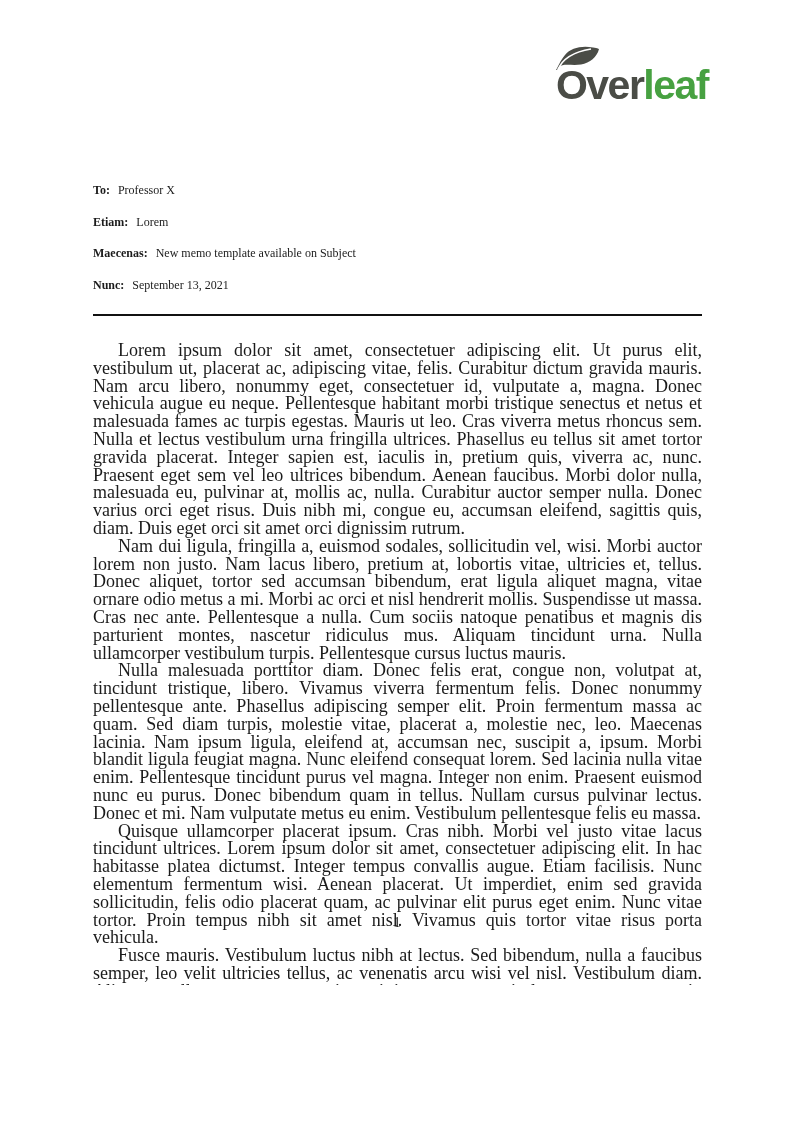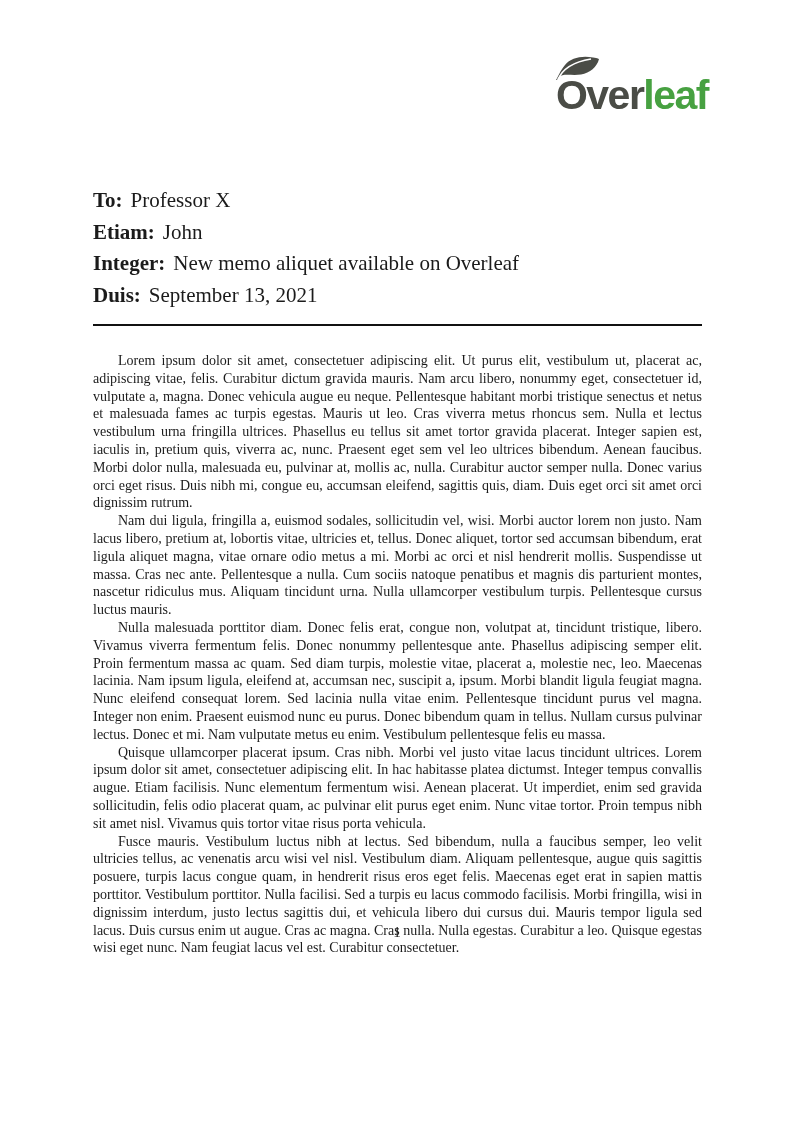--- a/index.html
+++ b/index.html
@@ -4,21 +4,21 @@
 <style>
   html, body {
     margin: 0;
     padding: 0;
     background: #ffffff;
   }
   .page {
     position: relative;
     width: 794px;
     height: 985px;
-    margin: 10px auto;
+    margin: 0 auto;
     background: #ffffff;
     box-sizing: border-box;
     overflow: hidden;
     font-family: "Liberation Serif", serif;
     color: #1b1b1b;
   }
 
   
   .logo {
     position: absolute;
@@ -44,41 +44,41 @@
 
   
   .content {
     position: absolute;
     left: 93px;
     width: 609px;
     top: 0;
   }
   .memo-fields {
     margin-top: 181px;
-    font-size: 21px;
+    font-size: 12px;
   }
   .memo-field {
     margin-bottom: 12.5px;
     line-height: 19px;
   }
   .memo-field .label {
     font-weight: bold;
     margin-right: 8px;
   }
   .header-rule {
     margin-top: 19px;
     height: 2.5px;
     background: #111111;
     border: none;
   }
 
   
   .memo-body {
     margin-top: 26px;
-    font-size: 14px;
+    font-size: 18px;
     line-height: 17.8px;
     text-align: justify;
     hyphens: auto;
     -webkit-hyphens: auto;
   }
   .memo-body p {
     margin: 0;
     text-indent: 25px;
   }
 
@@ -106,27 +106,27 @@
     </span>
   </div>
 
   <div class="content">
 
     <div class="memo-fields">
       <div class="memo-field">
         <span class="label">To:</span><span class="value">Professor X</span>
       </div>
       <div class="memo-field">
-        <span class="label">Etiam:</span><span class="value">John</span>
+        <span class="label">Etiam:</span><span class="value">Lorem</span>
       </div>
       <div class="memo-field">
-        <span class="label">Integer:</span><span class="value">New memo aliquet available on Overleaf</span>
+        <span class="label">Maecenas:</span><span class="value">New memo template available on Subject</span>
       </div>
       <div class="memo-field">
-        <span class="label">Duis:</span><span class="value">September 13, 2021</span>
+        <span class="label">Nunc:</span><span class="value">September 13, 2021</span>
       </div>
     </div>
 
     <div class="header-rule"></div>
 
     <div class="memo-body">
       <p>Lorem ipsum dolor sit amet, consectetuer adipiscing elit. Ut purus elit, vestibulum ut, placerat ac, adipiscing vitae, felis. Curabitur dictum gravida mauris. Nam arcu libero, nonummy eget, consectetuer id, vulputate a, magna. Donec vehicula augue eu neque. Pellentesque habitant morbi tristique senectus et netus et malesuada fames ac turpis egestas. Mauris ut leo. Cras viverra metus rhoncus sem. Nulla et lectus vestibulum urna fringilla ultrices. Phasellus eu tellus sit amet tortor gravida placerat. Integer sapien est, iaculis in, pretium quis, viverra ac, nunc. Praesent eget sem vel leo ultrices bibendum. Aenean faucibus. Morbi dolor nulla, malesuada eu, pulvinar at, mollis ac, nulla. Curabitur auctor semper nulla. Donec varius orci eget risus. Duis nibh mi, congue eu, accumsan eleifend, sagittis quis, diam. Duis eget orci sit amet orci dignissim rutrum.</p>
       <p>Nam dui ligula, fringilla a, euismod sodales, sollicitudin vel, wisi. Morbi auctor lorem non justo. Nam lacus libero, pretium at, lobortis vitae, ultricies et, tellus. Donec aliquet, tortor sed accumsan bibendum, erat ligula aliquet magna, vitae ornare odio metus a mi. Morbi ac orci et nisl hendrerit mollis. Suspendisse ut massa. Cras nec ante. Pellentesque a nulla. Cum sociis natoque penatibus et magnis dis parturient montes, nascetur ridiculus mus. Aliquam tincidunt urna. Nulla ullamcorper vestibulum turpis. Pellentesque cursus luctus mauris.</p>
       <p>Nulla malesuada porttitor diam. Donec felis erat, congue non, volutpat at, tincidunt tristique, libero. Vivamus viverra fermentum felis. Donec nonummy pellentesque ante. Phasellus adipiscing semper elit. Proin fermentum massa ac quam. Sed diam turpis, molestie vitae, placerat a, molestie nec, leo. Maecenas lacinia. Nam ipsum ligula, eleifend at, accumsan nec, suscipit a, ipsum. Morbi blandit ligula feugiat magna. Nunc eleifend consequat lorem. Sed lacinia nulla vitae enim. Pellentesque tincidunt purus vel magna. Integer non enim. Praesent euismod nunc eu purus. Donec bibendum quam in tellus. Nullam cursus pulvinar lectus. Donec et mi. Nam vulputate metus eu enim. Vestibulum pellentesque felis eu massa.</p>
       <p>Quisque ullamcorper placerat ipsum. Cras nibh. Morbi vel justo vitae lacus tincidunt ultrices. Lorem ipsum dolor sit amet, consectetuer adipiscing elit. In hac habitasse platea dictumst. Integer tempus convallis augue. Etiam facilisis. Nunc elementum fermentum wisi. Aenean placerat. Ut imperdiet, enim sed gravida sollicitudin, felis odio placerat quam, ac pulvinar elit purus eget enim. Nunc vitae tortor. Proin tempus nibh sit amet nisl. Vivamus quis tortor vitae risus porta vehicula.</p>

